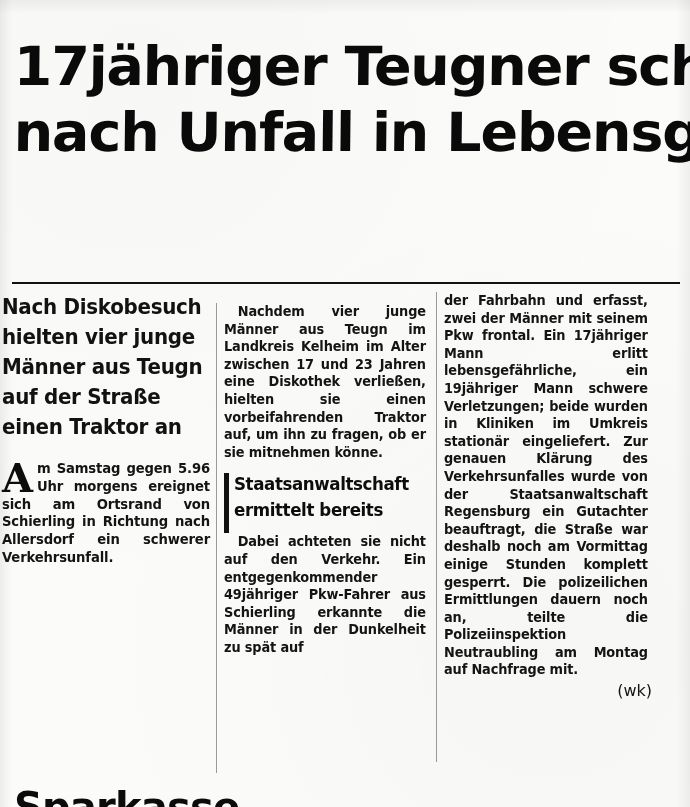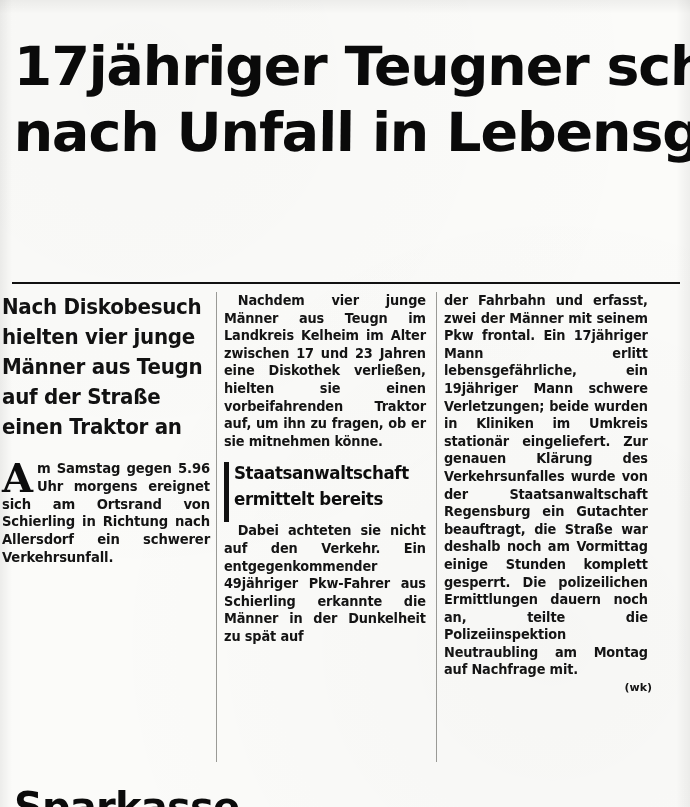--- a/index.html
+++ b/index.html
@@ -65,21 +65,21 @@
     width: 664px;
     height: 480px;
     display: flex;
     gap: 14px;
   }
   .col {
     position: relative;
     width: 206px;
   }
   .col.c1 { width: 208px; }
-  .col.c2 { width: 206px; }
+  .col.c2 { width: 206px; margin-top: 11px; }
   .col.c3 { width: 208px; }
 
   .col-divider {
     position: absolute;
     top: 0;
     width: 1px;
     height: 470px;
     background: #9a9a96;
   }
 
@@ -153,22 +153,22 @@
     line-height: 26px;
     letter-spacing: -0.4px;
     color: #0d0d0d;
     transform: scaleX(0.98);
     transform-origin: left top;
   }
 
   .signature {
     text-align: right;
     font-family: "DejaVu Sans", sans-serif;
-    font-weight: 700;
-    font-size: 11px;
+    font-weight: 400;
+    font-size: 16px;
     margin-top: 2px;
     color: #141414;
   }
 
   
   .next-article {
     position: absolute;
     left: 14px;
     top: 786px;
     width: 660px;

